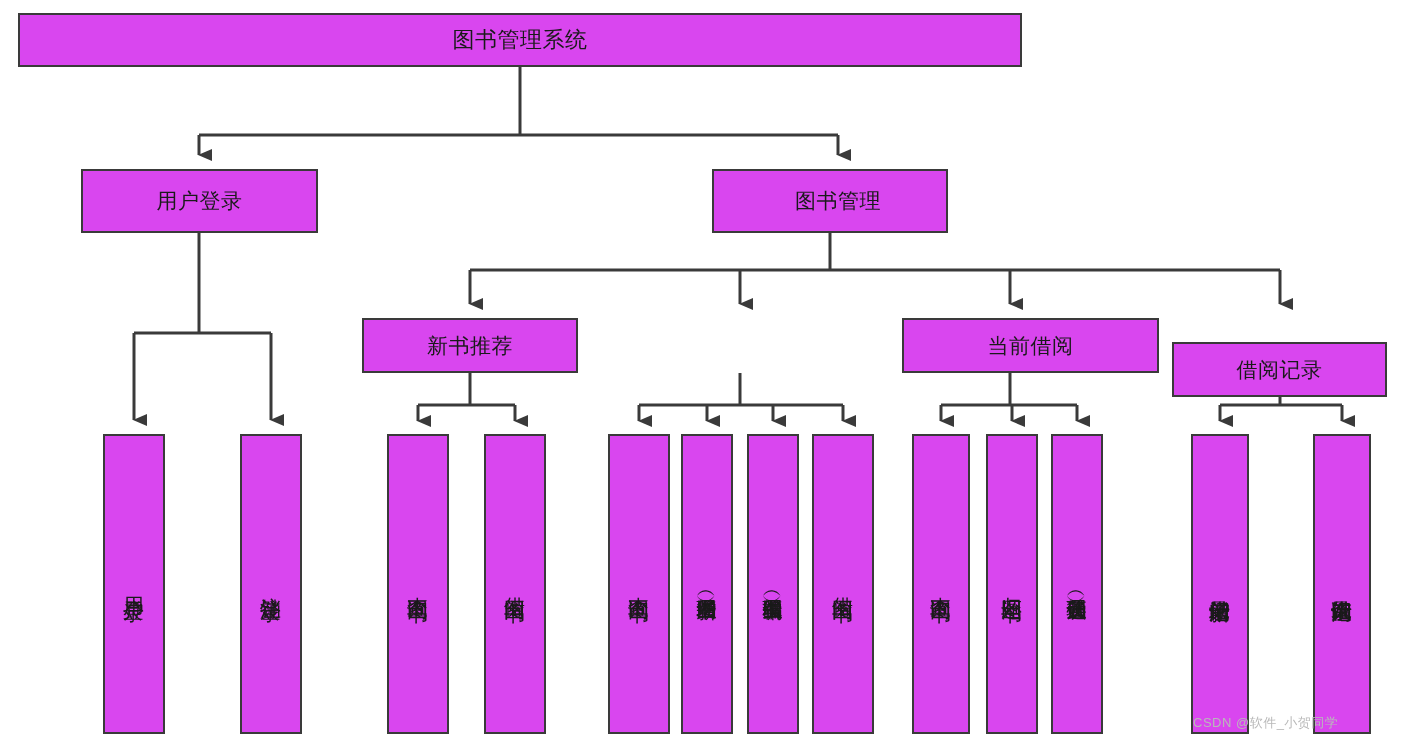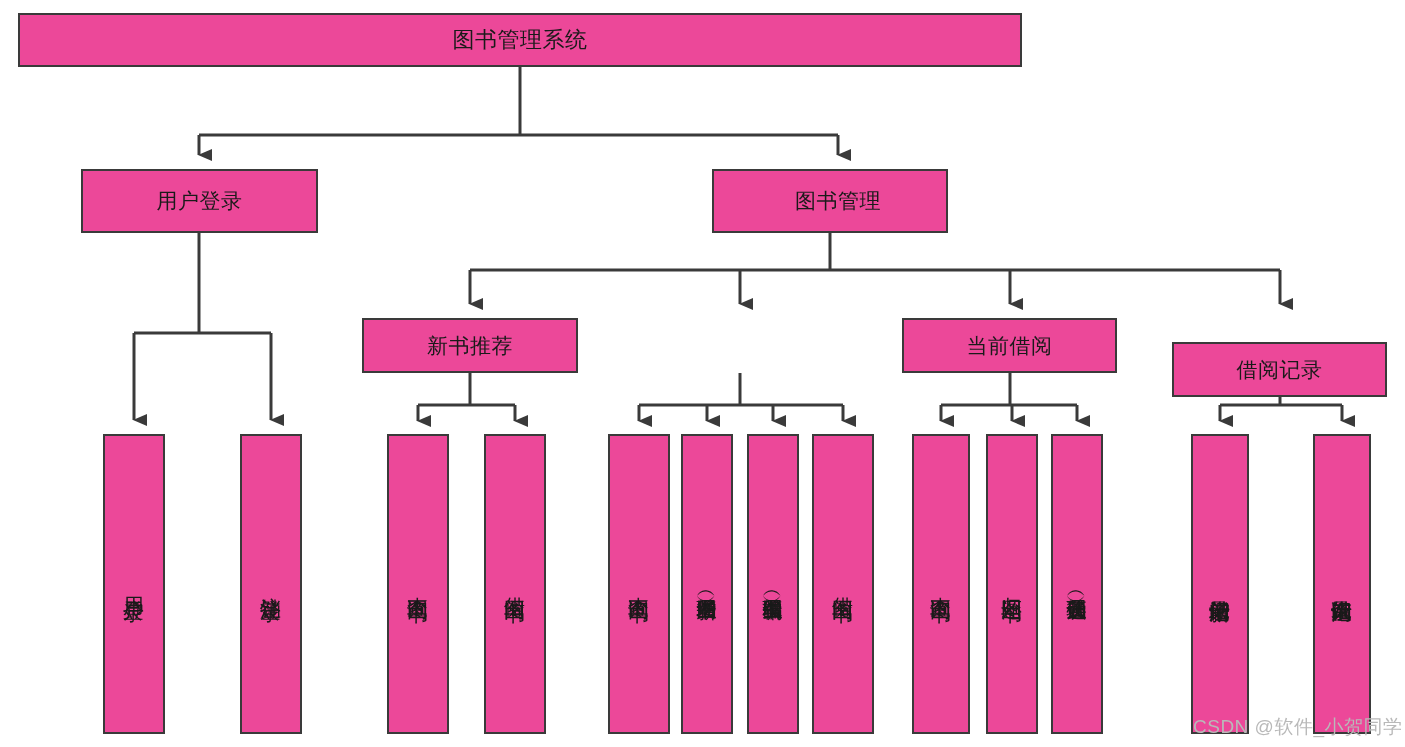--- a/index.html
+++ b/index.html
@@ -20,21 +20,21 @@
   #wires {
     position: absolute;
     left: 0;
     top: 0;
     width: 1405px;
     height: 747px;
   }
   .node {
     position: absolute;
     box-sizing: border-box;
-    background: #ec4899;
+    background: #d946ef;
     border: 2px solid #3a3a3a;
     display: flex;
     align-items: center;
     justify-content: center;
     color: #1a1a1a;
   }
   .node.horiz {
     font-size: 21px;
     letter-spacing: 0.5px;
   }
@@ -50,21 +50,21 @@
   .node.vert .lbl {
     writing-mode: vertical-rl;
     text-orientation: upright;
     white-space: nowrap;
   }
   .node.root {
     font-size: 22px;
   }
   .watermark {
     position: absolute;
-    font-size: 19px;
+    font-size: 13px;
     color: #b9b9b9;
     white-space: nowrap;
     letter-spacing: 0.5px;
   }
 </style>
 </head>
 <body>
 
 <div id="canvas">
 
@@ -127,21 +127,21 @@
   <div class="node horiz" style="left:81px; top:169px; width:237px; height:64px;">
     <span class="lbl">用户登录</span>
   </div>
   <div class="node horiz" style="left:712px; top:169px; width:236px; height:64px;padding-left:16px;">
     <span class="lbl">图书管理</span>
   </div>
 
   <div class="node horiz" style="left:362px; top:318px; width:216px; height:55px;">
     <span class="lbl">新书推荐</span>
   </div>
-  <div class="node horiz" style="left:902px; top:318px; width:215px; height:55px;">
+  <div class="node horiz" style="left:902px; top:318px; width:257px; height:55px;">
     <span class="lbl">当前借阅</span>
   </div>
   <div class="node horiz" style="left:1172px; top:318px; width:215px; height:55px;margin-top:24px;">
     <span class="lbl">借阅记录</span>
   </div>
 
   <div class="node vert" style="left:103px; top:434px; width:62px; height:300px;">
     <span class="lbl">用户登录</span>
   </div>
   <div class="node vert" style="left:240px; top:434px; width:62px; height:300px;">

